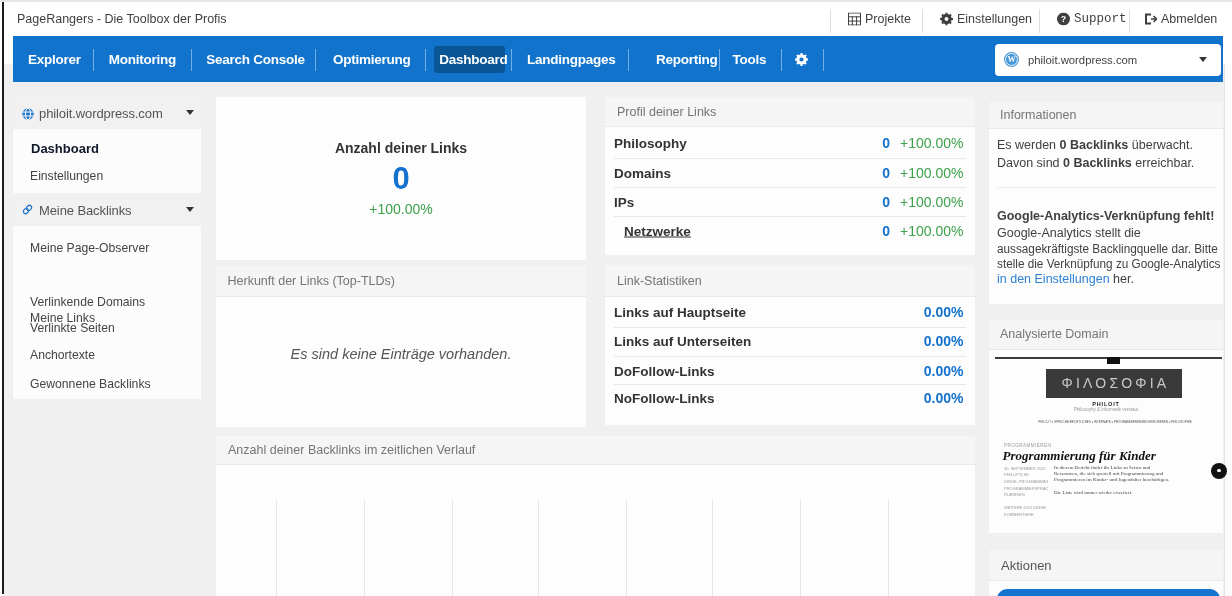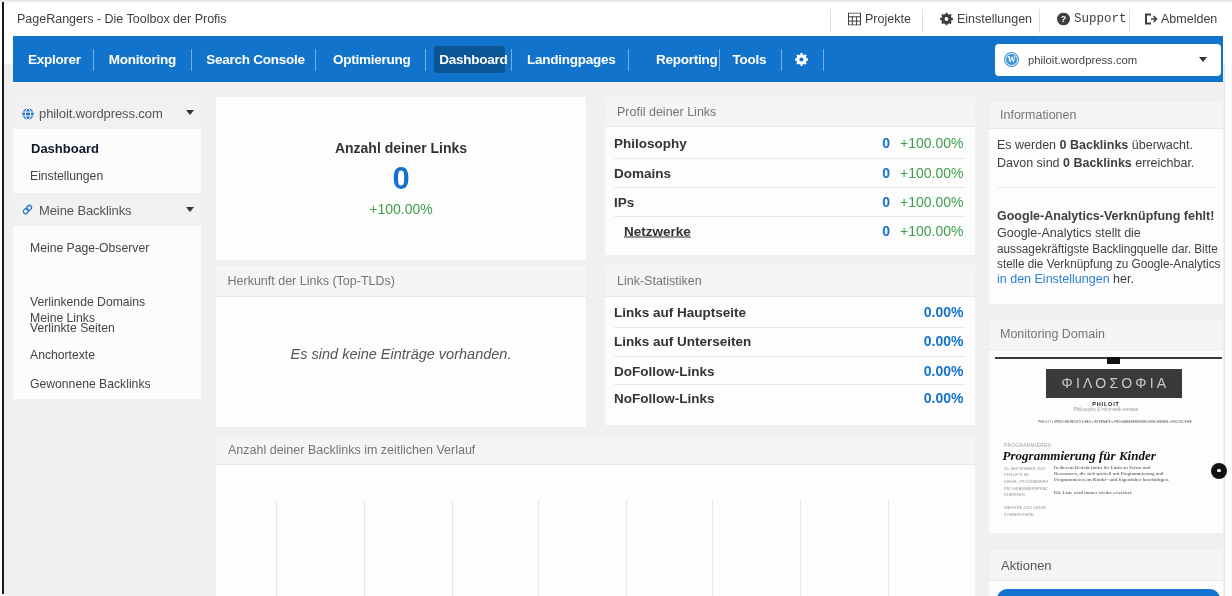--- a/index.html
+++ b/index.html
@@ -220,21 +220,21 @@
   <div class="rowline" style="left:8px; right:8px; top:85.7px; background:#ececec;"></div>
   <span class="inf" style="top:114.5px; font-weight:bold;">Google-Analytics-Verknüpfung fehlt!</span>
   <span class="inf" style="top:131.6px;">Google-Analytics stellt die</span>
   <span class="inf" style="top:146.9px;"><span style="display:inline-block; transform:scaleX(0.94); transform-origin:0 50%;">aussagekräftigste Backlingquelle dar. Bitte</span></span>
   <span class="inf" style="top:161.8px;"><span style="display:inline-block; transform:scaleX(0.94); transform-origin:0 50%;">stelle die Verknüpfung zu Google-Analytics</span></span>
   <span class="inf" style="top:177.7px;"><span style="color:#2e80d3;">in den Einstellungen</span> her.</span>
 </div>
 
 <div class="card" style="left:989px; top:320.2px; width:234px; height:213px;">
   <div class="chead" style="height:29.5px;">
-      <span style="left:11px;">Monitoring Domain</span>
+      <span style="left:11px;">Analysierte Domain</span>
     </div>
   <div class="abs" style="left:5.8px; top:37px; width:227px; height:1.5px; background:#3c3c3c;"></div>
   <div class="abs" style="left:117.8px; top:37px; width:13px; height:6.5px; background:#111;"></div>
   <div class="abs" style="left:56.8px; top:49.1px; width:136.2px; height:28.7px; background:#3a3a3a; text-align:center; line-height:28.7px; color:#c9c9c9; font-size:14px; letter-spacing:3.2px; text-indent:3.2px;">ΦΙΛΟΣΟΦΙΑ</div>
   <div class="abs" style="left:117px; top:80.6px; font-size:11px; font-weight:bold; color:#222; letter-spacing:1.6px; white-space:nowrap; transform:translateX(-50%) scale(0.5); transform-origin:50% 0;">PHILOIT</div>
   <div class="abs" style="left:117px; top:87.3px; font-size:9px; color:#999; white-space:nowrap; transform:translateX(-50%) scale(0.5); transform-origin:50% 0;">Philosophy &amp; Informatik verstaut</div>
   <div class="abs" style="left:126px; top:99.4px; font-size:6px; color:#555; white-space:nowrap; transform:translateX(-50%) scale(0.5); transform-origin:50% 0;">PHILO-IT ▾ SPRÜCHE/RECHTLICHES ▾ INTERNATE ▾ PROGRAMMIEREN/RECHERCHIEREN ▾ PHILOSOPHIE</div>
   <div class="abs" style="left:14.6px; top:123px; font-size:9px; color:#999; letter-spacing:1px; white-space:nowrap; transform:scale(0.5); transform-origin:0 0;">PROGRAMMIEREN</div>
   <div class="abs" style="left:13.6px; top:127.5px; font-size:13px; font-weight:bold; font-style:italic; font-family:'Liberation Serif',serif; color:#101010;">Programmierung für Kinder</div>
   <div class="abs" style="left:14.6px; top:144.5px; width:88px; font-size:8px; color:#999; line-height:13.2px; white-space:nowrap; overflow:hidden; transform:scale(0.5); transform-origin:0 0;">30. SEPTEMBER 2015<br>PHILLIPTLSE<br>DINGE, PROGRAMMIEREN,<br>PROGRAMMIERSPRACHEN,<br>RUBRIKEN<br><br>WEITERE 2015 DINGE<br>KOMMENTIERE</div>

